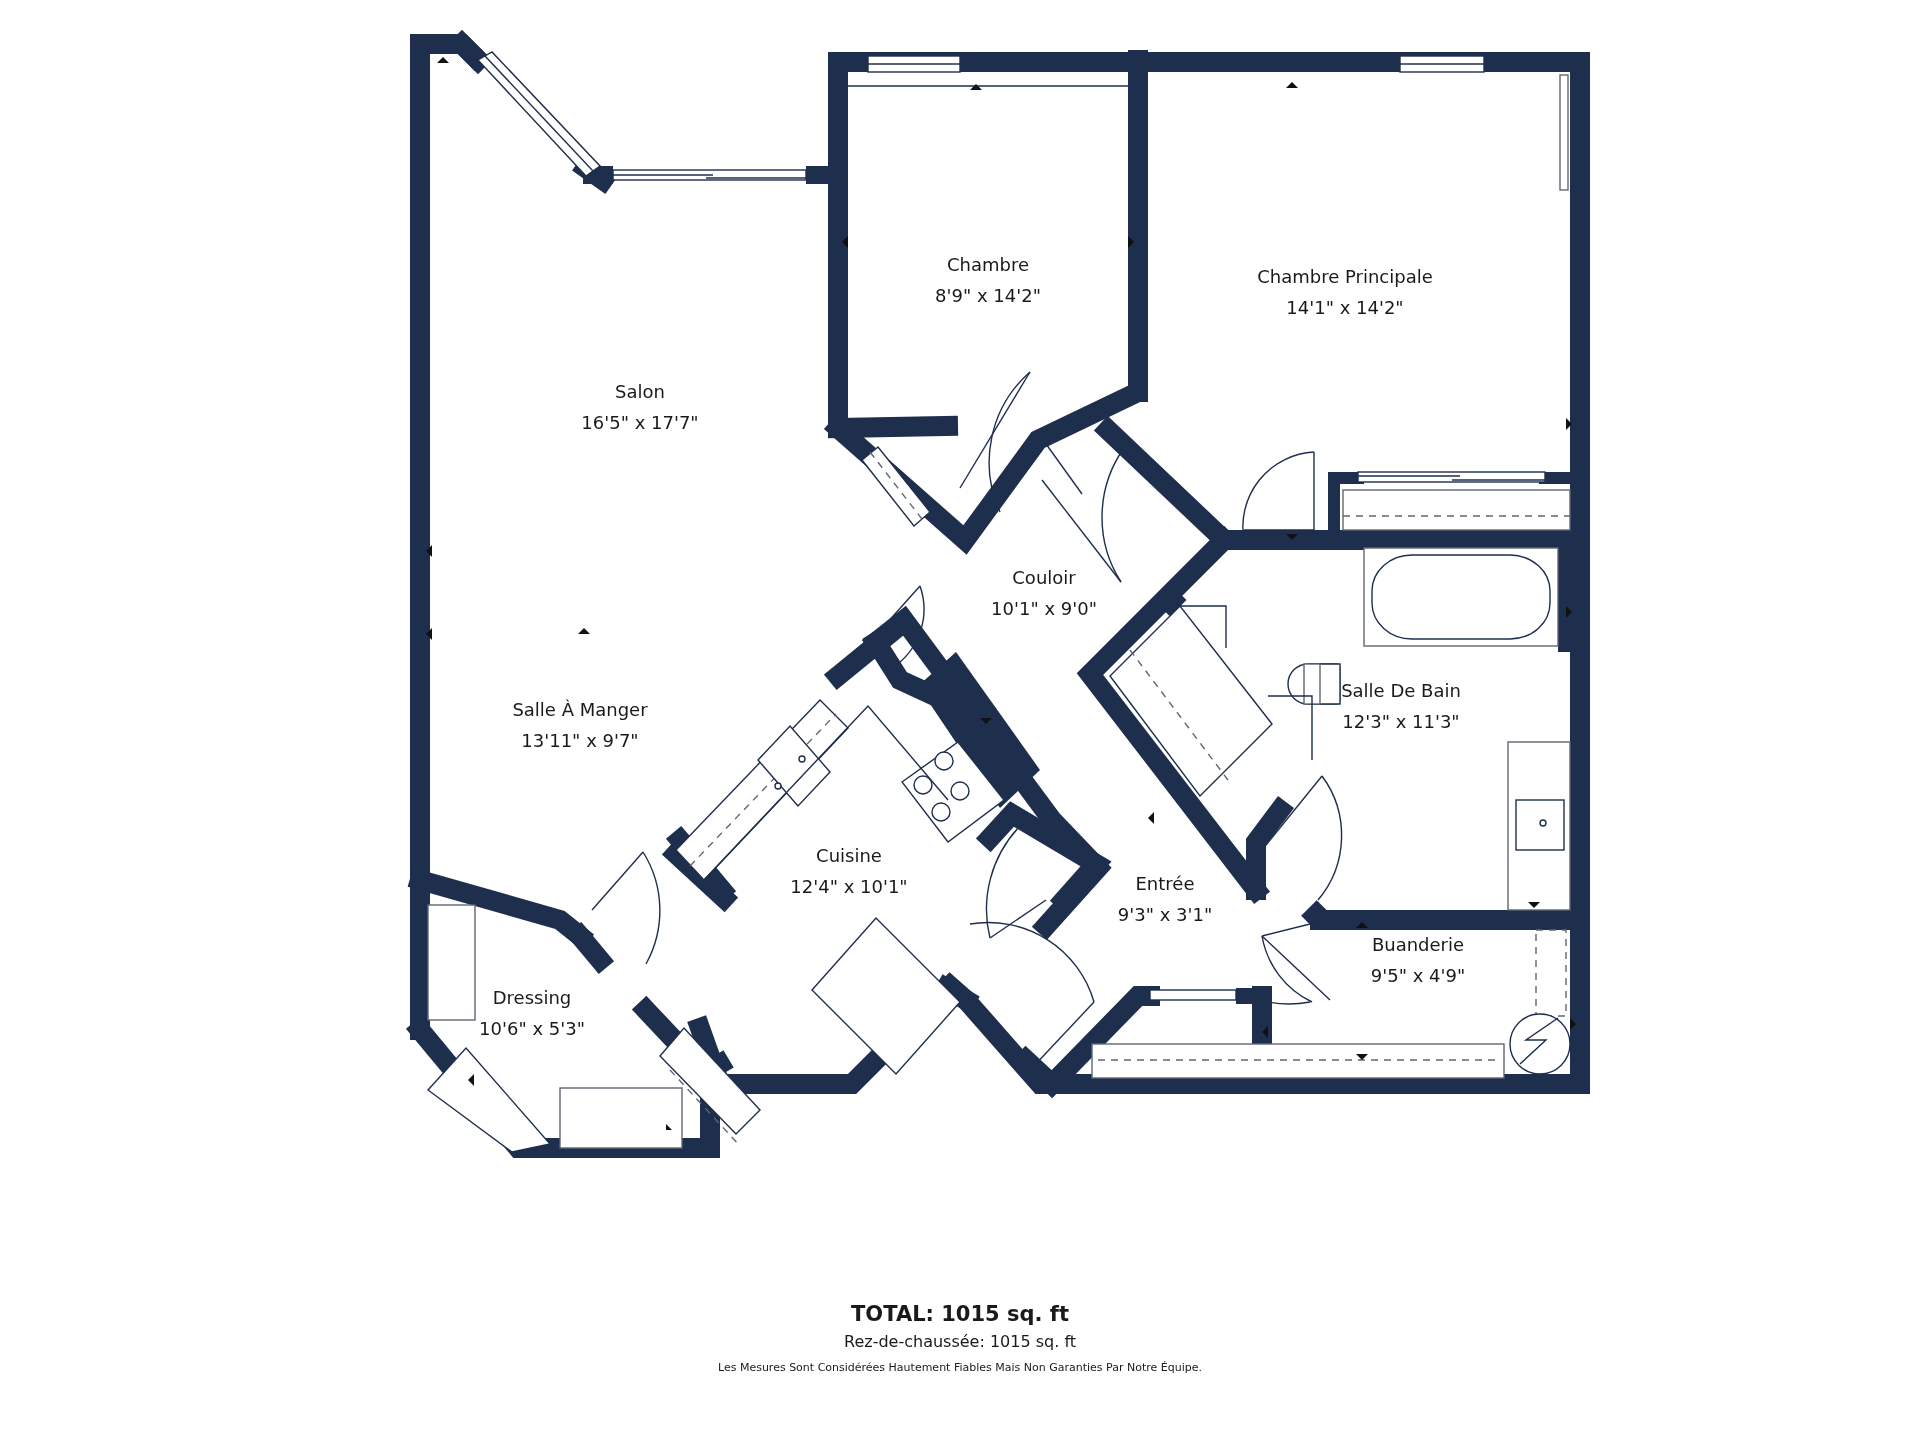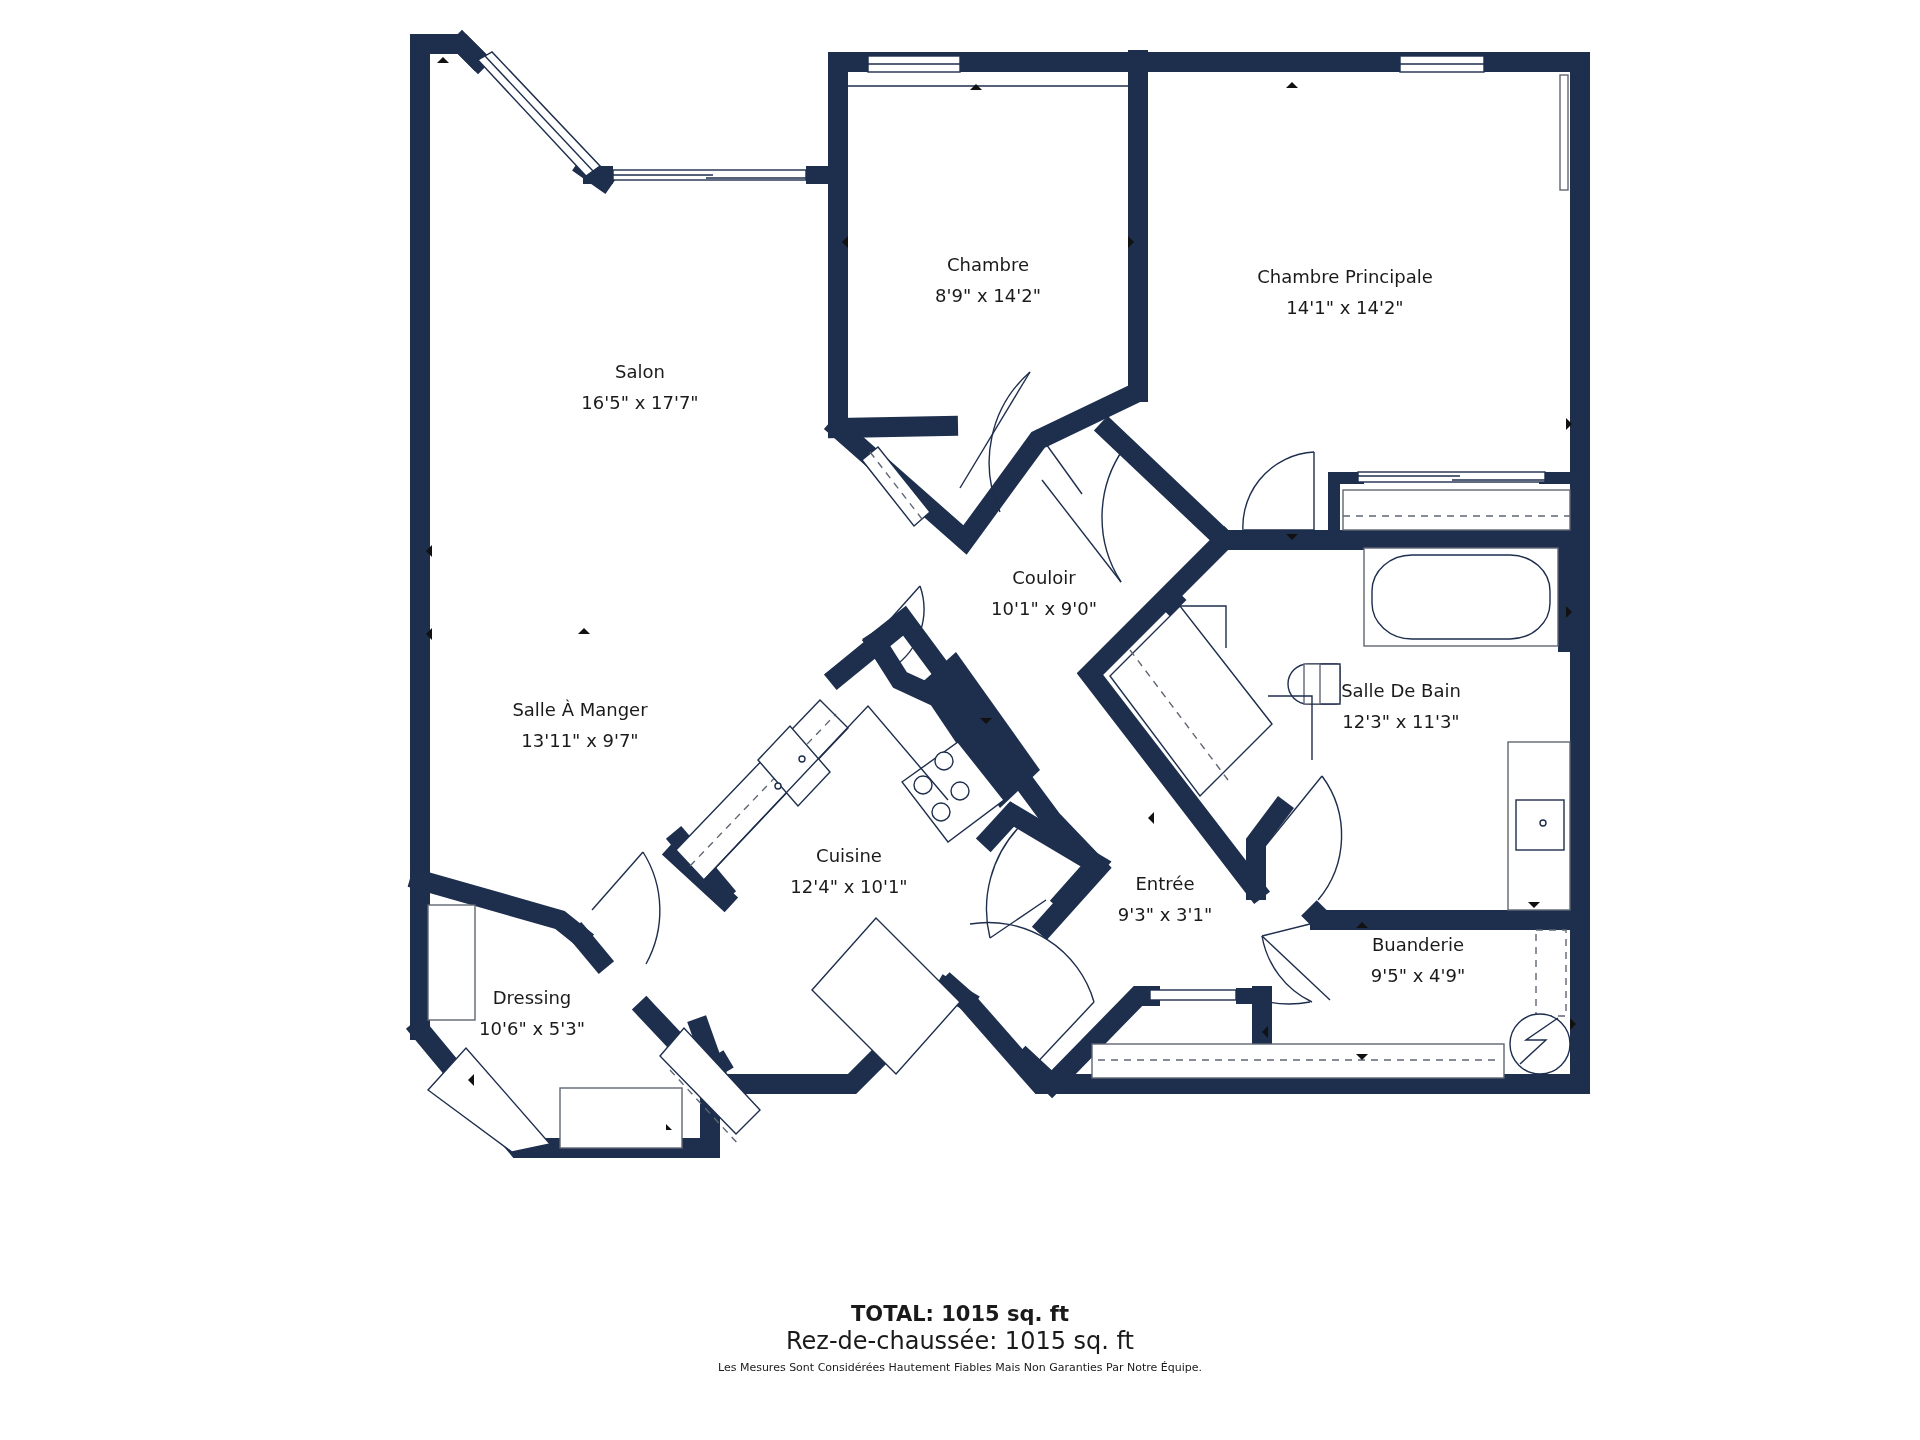--- a/index.html
+++ b/index.html
@@ -12,21 +12,21 @@
   .fix-grey { fill:#ffffff; stroke:#5f6673; stroke-width:1.4; }
   .dash { fill:none; stroke:#5f6673; stroke-width:1.4; stroke-dasharray:7 6; }
   .swing { fill:none; stroke:#1e2e4d; stroke-width:1.4; }
   .win { fill:#ffffff; stroke:#1e2e4d; stroke-width:1.4; }
   .mark { fill:#111111; }
   .room-label { position:absolute; text-align:center; font-size:18px; line-height:31px; white-space:nowrap; transform:translateX(-50%); font-family:"DejaVu Sans", sans-serif; color:#1a1a1a; }
   .room-label .name { display:block; }
   .room-label .dim { display:block; }
   #footer { position:absolute; left:0; width:1920px; top:1300px; text-align:center; }
   #footer .total { font-weight:bold; font-size:21px; line-height:28px; }
-  #footer .line { font-size:24px; line-height:27px; }
+  #footer .line { font-size:16px; line-height:27px; }
   #footer .disclaimer { font-size:11px; line-height:14px; margin-top:6px; }
 </style>
 </head>
 <body>
 
 <svg id="plan" viewBox="0 0 1920 1440" xmlns="http://www.w3.org/2000/svg">
 
   <g>
 
     <polyline class="wall" points="420,1030 420,44 462,44 475,57"></polyline>
@@ -222,21 +222,21 @@
     <polygon class="mark" points="1528,902 1534,908 1540,902"></polygon>
     <polygon class="mark" points="1356,928 1362,922 1368,928"></polygon>
     <polygon class="mark" points="1356,1054 1362,1060 1368,1054"></polygon>
     <polygon class="mark" points="1570,1018 1576,1024 1570,1030"></polygon>
     <polygon class="mark" points="1268,1026 1262,1032 1268,1038"></polygon>
     <polygon class="mark" points="468,1080 474,1086 474,1074"></polygon>
     <polygon class="mark" points="666,1130 666,1124 672,1130"></polygon>
   </g>
 </svg>
 
-<div class="room-label" style="left:640px; top:356px;">
+<div class="room-label" style="left:640px; top:376px;">
   <span class="name">Salon</span>
   <span class="dim">16'5" x 17'7"</span>
 </div>
 <div class="room-label" style="left:580px; top:694px;">
   <span class="name">Salle À Manger</span>
   <span class="dim">13'11" x 9'7"</span>
 </div>
 <div class="room-label" style="left:988px; top:249px;">
   <span class="name">Chambre</span>
   <span class="dim">8'9" x 14'2"</span>

